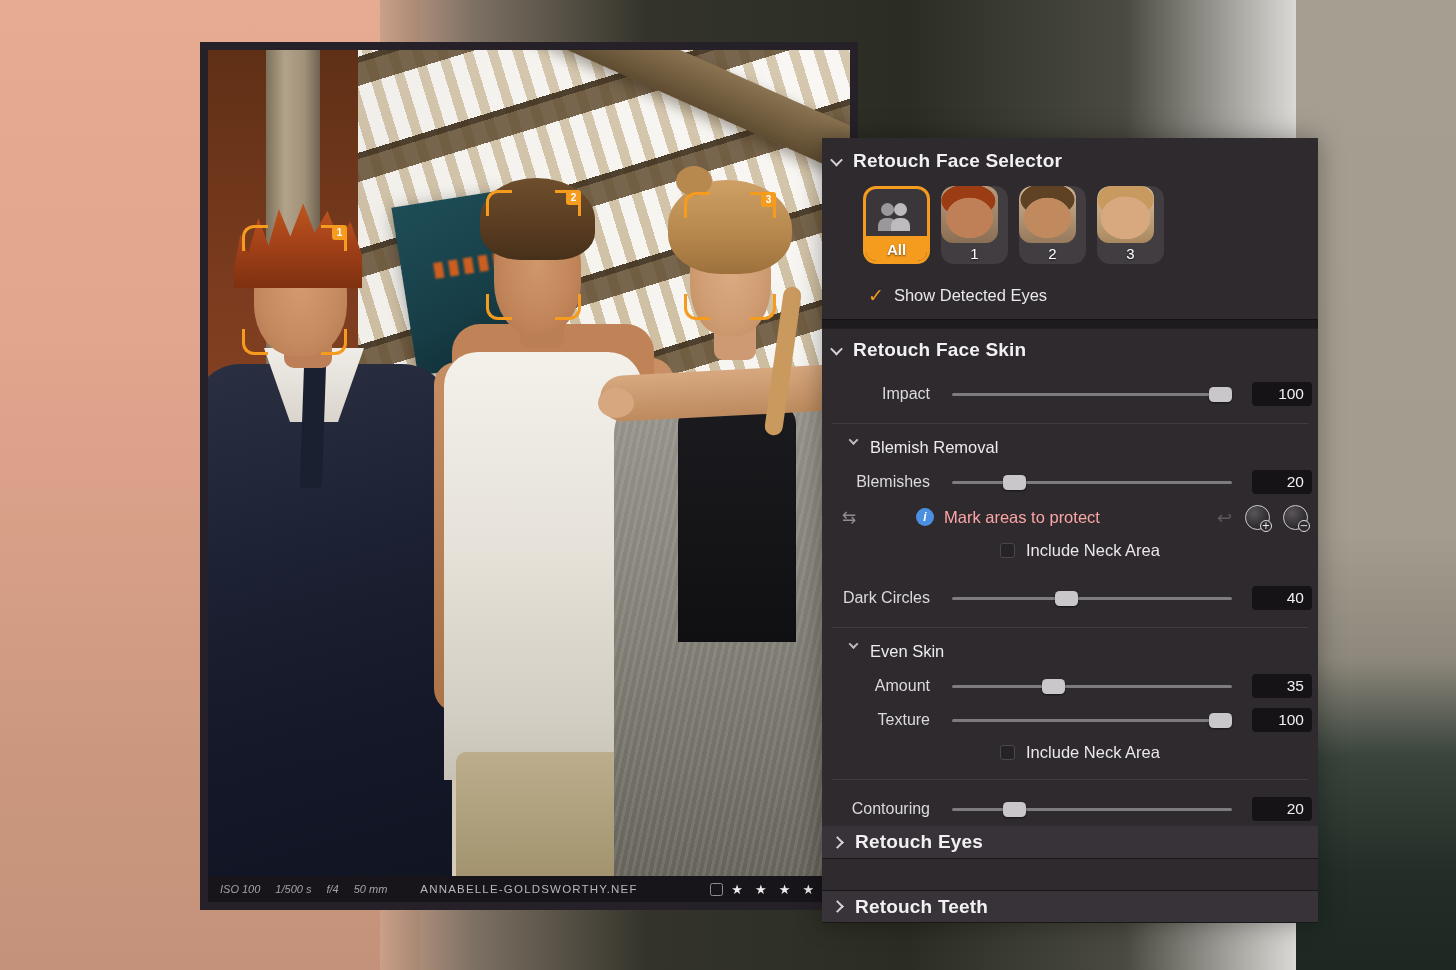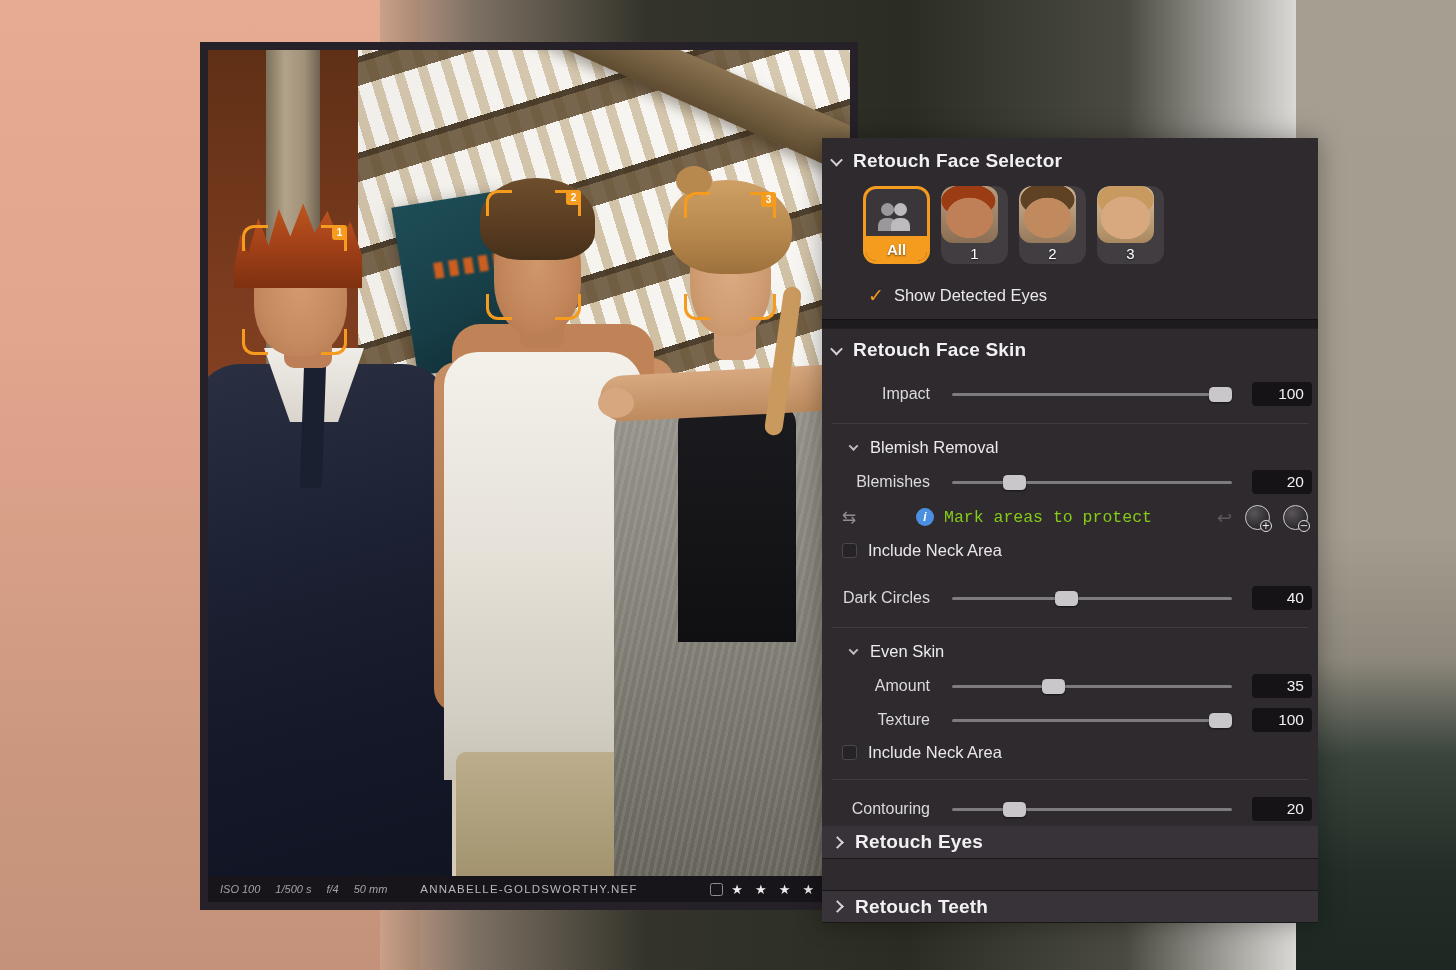--- a/index.html
+++ b/index.html
@@ -156,37 +156,37 @@
   .srow { display:flex; align-items:center; height:34px; padding-right:6px; }
   .srow .lbl { width:108px; text-align:right; margin-right:22px; font-size:16px; color:#dcdadc; white-space:nowrap; }
   .slider { position:relative; flex:1; height:16px; }
   .slider .track { position:absolute; left:0; right:0; top:7px; height:2.5px; background:#7d7b7d; border-radius:2px; }
   .slider .thumb { position:absolute; top:1px; width:23px; height:15px; border-radius:4.5px; background:#c9c7c9;
     left:calc(var(--pct) * (100% - 23px)); box-shadow:0 1px 2px rgba(0,0,0,.5); }
   .vbox { width:60px; height:24px; margin-left:20px; background:#151315; border-radius:4px;
     display:flex; align-items:center; justify-content:flex-end; padding-right:8px; font-size:15.5px; color:#f1eff1; }
 
   .divider { height:1px; background:#403c40; margin:12px 10px 12px 10px; }
-  .sub-head { display:flex; align-items:center; gap:13px; padding:2px 0 8px 28px; }
+  .sub-head { display:flex; align-items:flex-start; gap:13px; padding:2px 0 8px 28px; }
   .sub-title { font-size:16.5px; color:#eceaec; }
 
   .mark-row { display:flex; align-items:center; height:36px; padding:0 10px 0 20px; }
   .cmp-icon { color:#8f8d8f; font-size:17px; width:22px; font-family:"DejaVu Sans",sans-serif; }
   .mark-center { display:flex; align-items:center; gap:10px; margin-left:52px; }
   .info-i { width:18px; height:18px; border-radius:50%; background:#4a8fe0; color:#fff; font-size:12px; font-weight:bold;
     display:flex; align-items:center; justify-content:center; font-style:italic; }
-  .mark-label { font-size:16.5px; color:#84cc16;font-family:Liberation Mono, monospace; }
+  .mark-label { font-size:16.5px; color:#fca5a5; }
   .mark-tools { margin-left:auto; display:flex; align-items:center; gap:13px; }
   .undo { color:#5c585c; font-size:18px; font-family:"DejaVu Sans",sans-serif; }
   .brush { position:relative; width:25px; height:25px; border-radius:50%; border:1.5px solid #cfcdcf;
     background:radial-gradient(circle at 35% 30%, #59555a 0%, #2c292c 70%); }
   .brush .pm { position:absolute; right:-3px; bottom:-3px; width:12px; height:12px; border-radius:50%;
     background:#2e2a2e; border:1.2px solid #dddbdd; color:#eee; font-size:10px; line-height:10px; text-align:center;
     font-family:"DejaVu Sans",sans-serif; }
-  .neck-row { display:flex; align-items:center; gap:11px; height:30px; padding-left:20px; }
+  .neck-row { display:flex; align-items:center; gap:11px; height:30px; padding-left:20px;justify-content:center; }
   .cbox { width:15px; height:15px; border-radius:3px; background:#262326; border:1px solid #4a464a; }
   .neck-label { font-size:16.5px; color:#e9e7e9; }
 
   .collapsed { height:33px; background:#383338; border-top:1px solid #191719; border-bottom:1px solid #191719;
     display:flex; align-items:center; gap:13px; padding-left:11px; }
   .collapsed .sec-title { font-size:19px; }
   .push-down { margin-top:auto; }
 </style>
 </head>
 <body>

